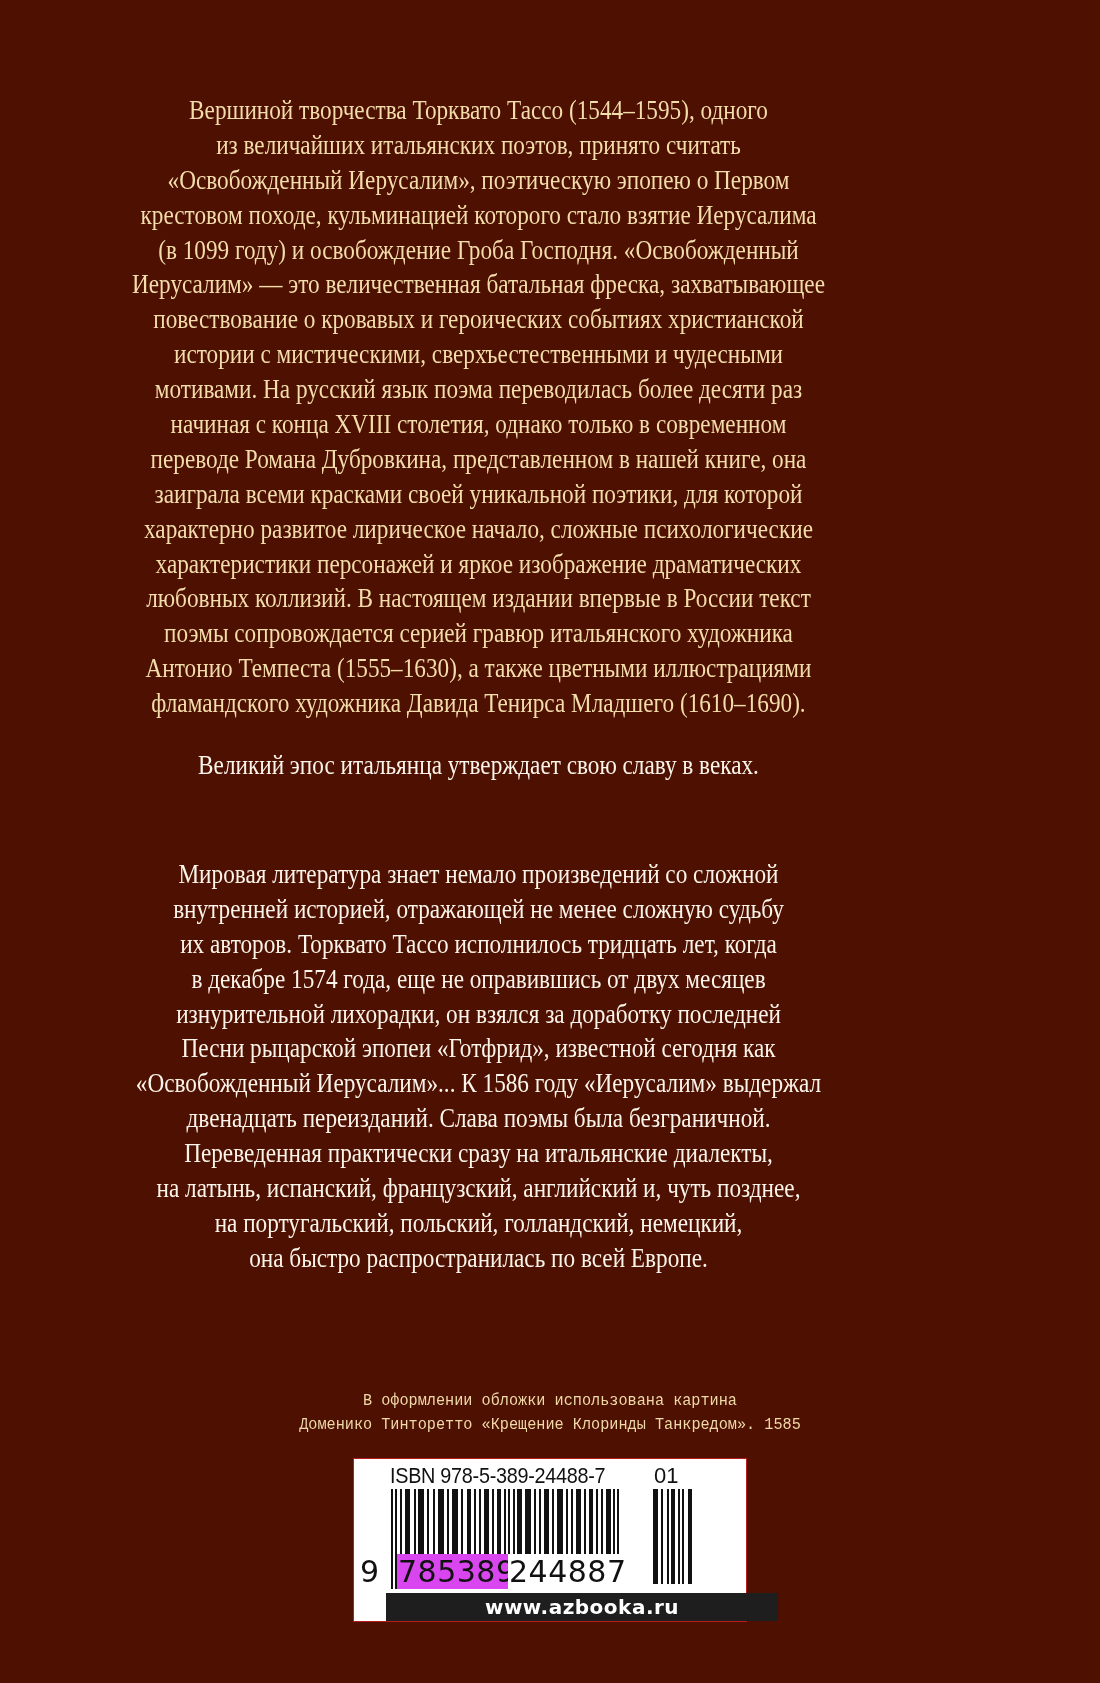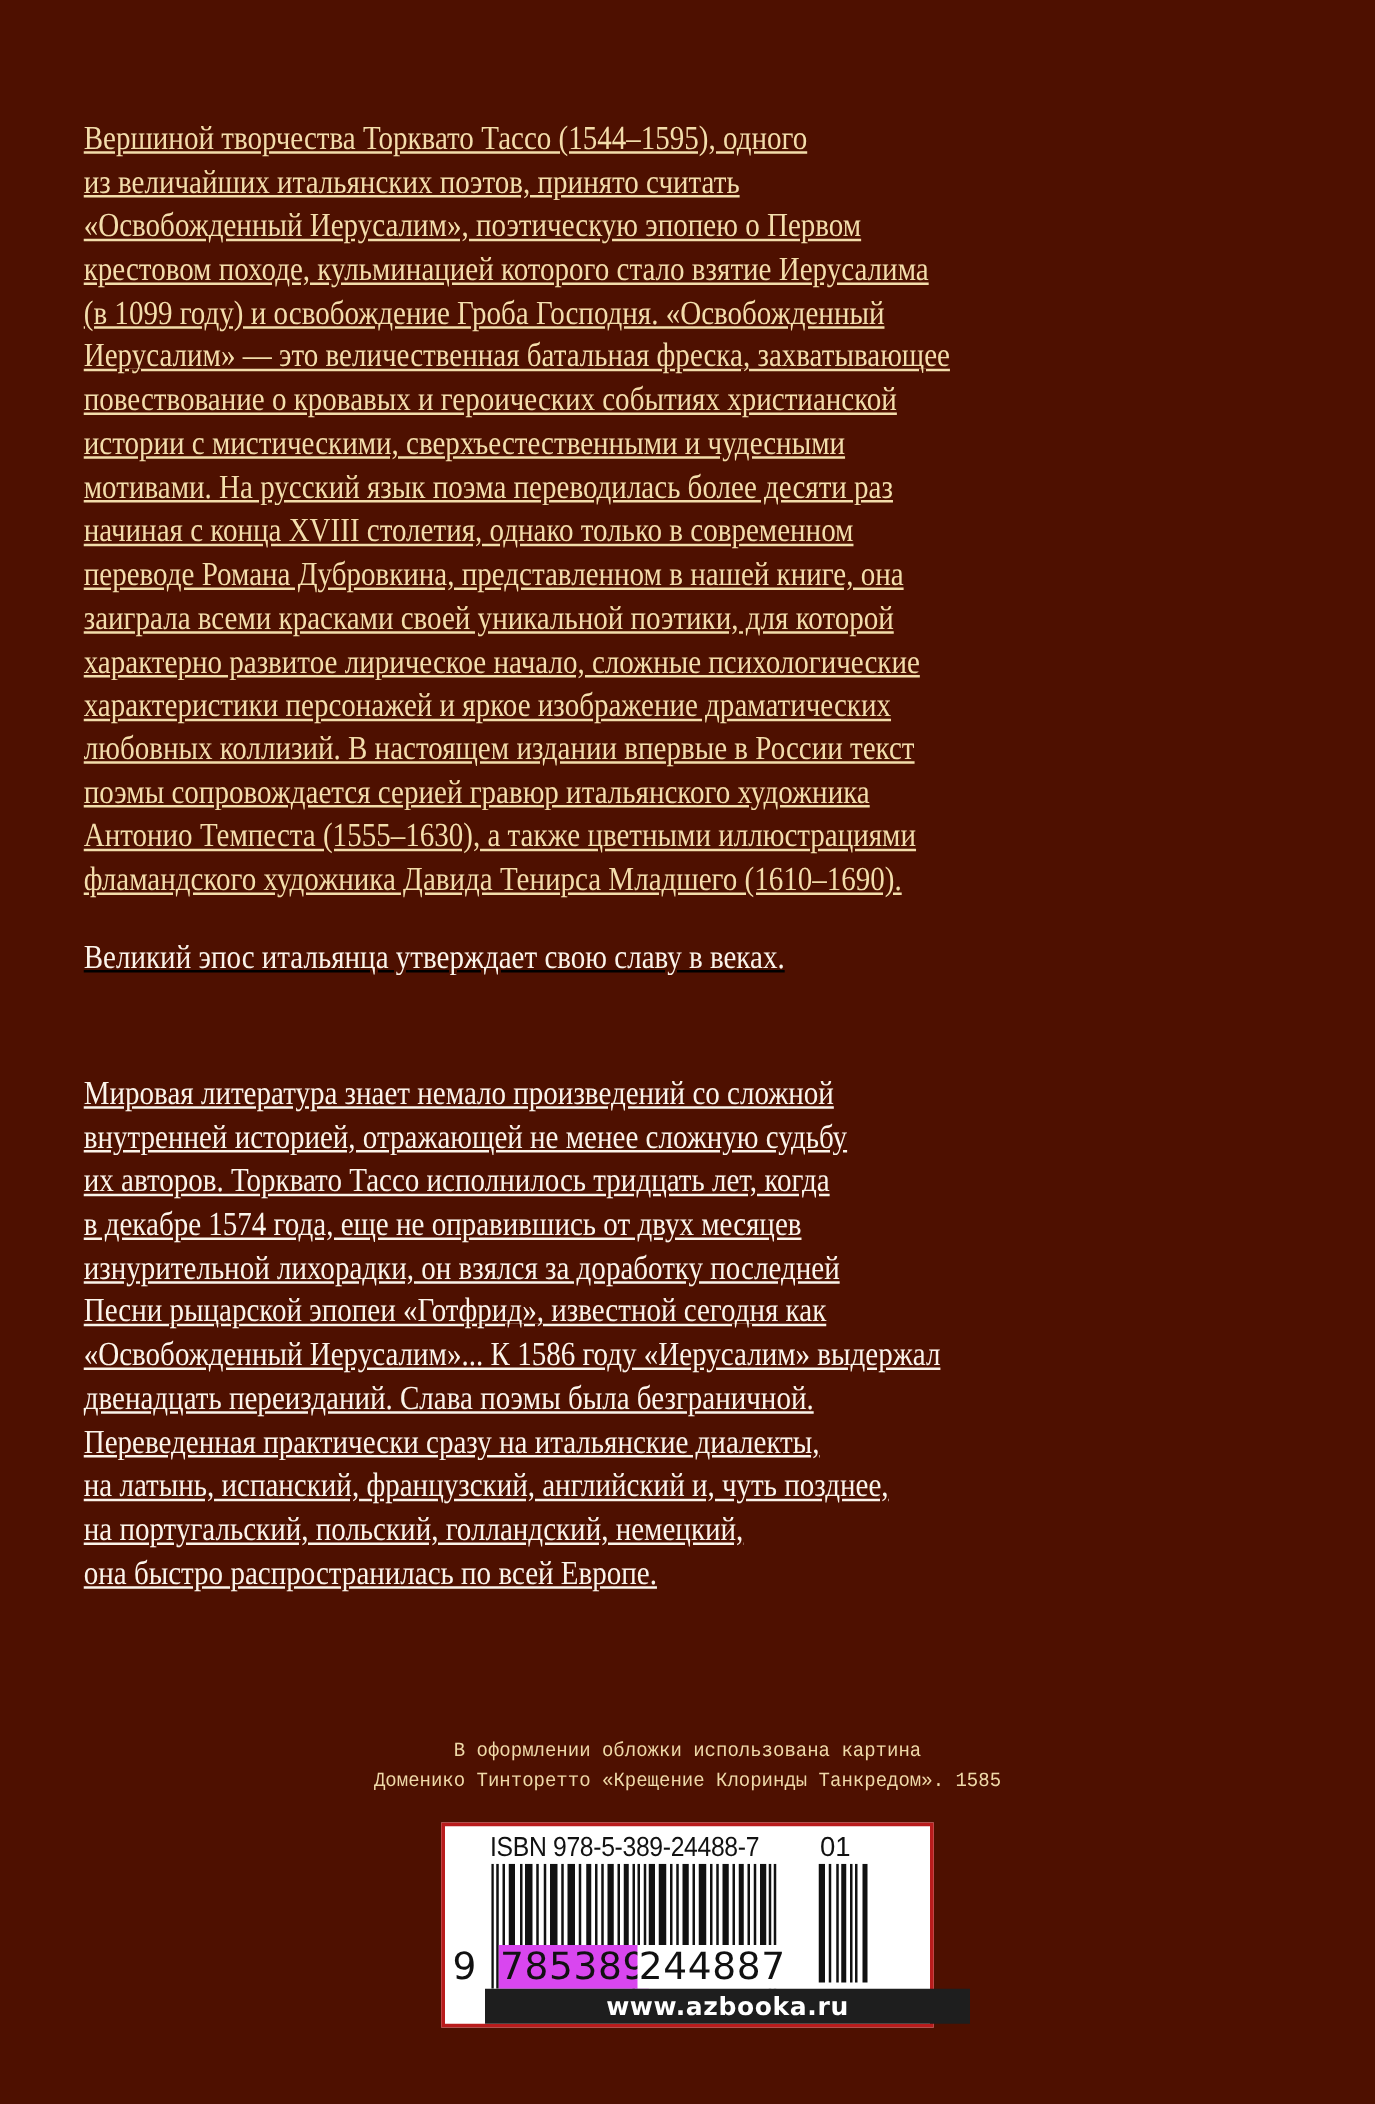--- a/index.html
+++ b/index.html
@@ -11,22 +11,21 @@
       height: 1683px;
       background: #4e1000;
       position: relative;
       overflow: hidden;
       font-family: "Liberation Serif", "DejaVu Serif", serif;
     }
     .para {
       position: absolute;
       left: 0;
       width: 957px;
-      text-align: left;
-      text-decoration: underline;
+      text-align: center;
     }
     .line {
       display: block;
       white-space: nowrap;
       font-size: 27px;
       height: 34.9px;
       line-height: 34.9px;
       transform: scaleX(0.86);
       transform-origin: center;
     }
@@ -61,21 +60,21 @@
       transform: scaleX(0.95);
     }
     #barcode-box {
       position: absolute;
       left: 353px;
       top: 1458px;
       width: 394px;
       height: 164px;
       background: #ffffff;
       box-sizing: border-box;
-      border: 3px solid #b91c1c;
+      border: 1px solid #b91c1c;
     }
     #isbn-text {
       position: absolute;
       left: 36px;
       top: 4px;
       font-family: "Liberation Sans Narrow", "Liberation Sans", sans-serif;
       font-size: 22px;
       letter-spacing: -0.3px;
       color: #111;
       transform: scaleX(0.9);

